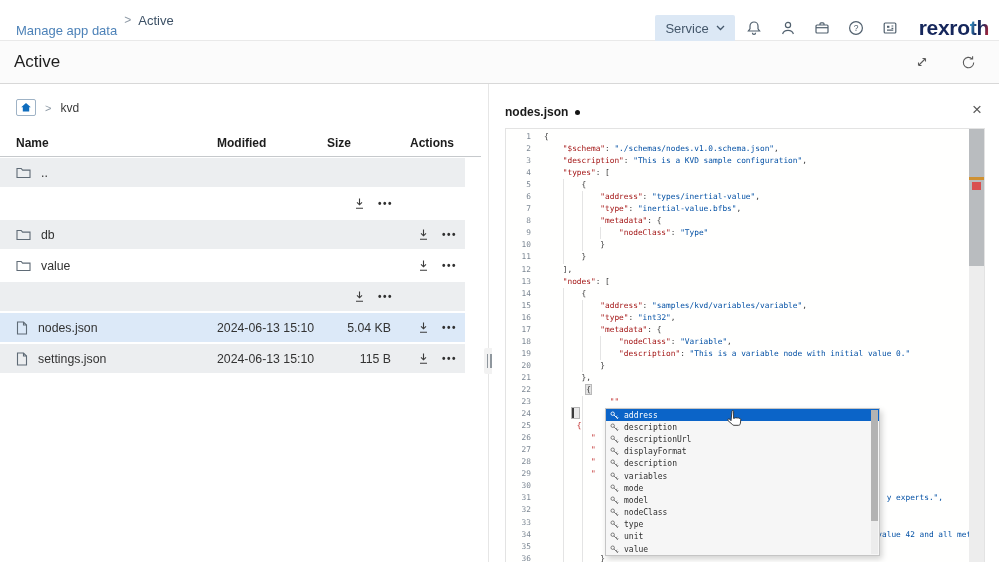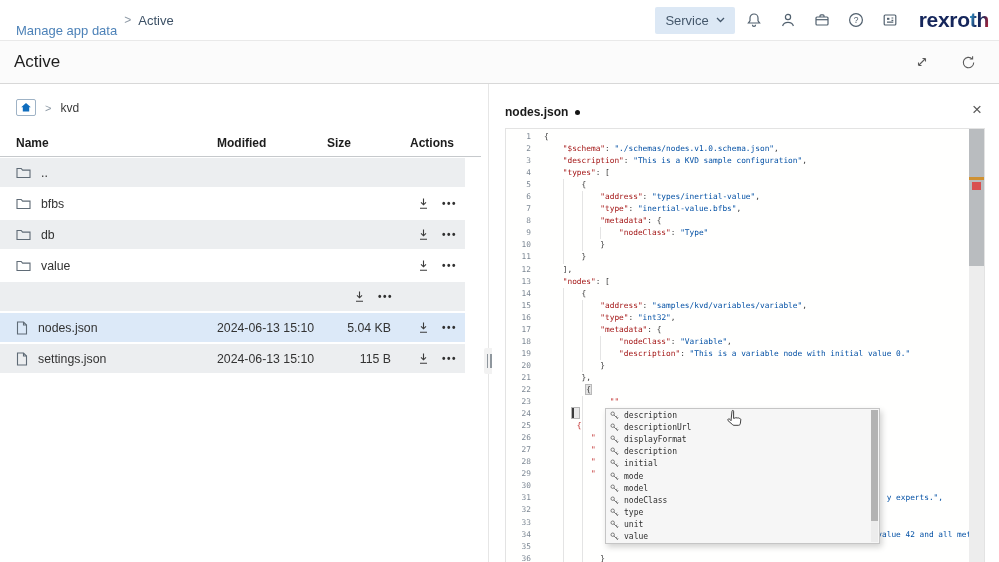--- a/index.html
+++ b/index.html
@@ -5,21 +5,21 @@
   html,body{margin:0;padding:0;width:999px;height:562px;overflow:hidden;background:#fff;
     font-family:"Liberation Sans",sans-serif;-webkit-font-smoothing:antialiased;}
   #app{position:absolute;inset:0;width:999px;height:562px;}
 
   
   #topbar{position:absolute;left:0;top:0;width:999px;height:40px;background:#fff;border-bottom:1px solid #e9e9e9;}
   .breadcrumb{position:absolute;left:16px;top:0;height:40px;display:flex;align-items:center;gap:7px;font-size:13px;}
   .bc-link{color:#4d82b8;text-decoration:none;cursor:pointer;margin-top:20px;}
   .bc-sep{color:#8d99a5;font-size:12px;}
   .bc-cur{color:#3d5166;}
-  .top-right{position:absolute;right:10px;top:0;height:40px;display:flex;align-items:center;gap:4px;}
+  .top-right{position:absolute;right:10px;top:8px;height:40px;display:flex;align-items:center;gap:4px;}
   .service-btn{height:27px;padding:0 10px;background:#dce8f5;border:none;border-radius:2px;display:flex;align-items:center;gap:7px;font-size:13px;color:#44576b;cursor:pointer;font-family:inherit;}
   .icon-btn{width:30px;height:30px;background:none;border:none;display:flex;align-items:center;justify-content:center;cursor:pointer;padding:0;}
   .logo{margin-left:10px;font-size:21px;font-weight:bold;color:#15265b;letter-spacing:-.3px;}
   .logo-accent{color:#15265b;}
   @supports ((-webkit-background-clip:text) or (background-clip:text)){
     .logo-accent{background:linear-gradient(105deg,#43b6e8 0%,#15265b 42%,#15265b 58%,#d5232e 100%);
       -webkit-background-clip:text;background-clip:text;color:transparent;}
   }
 
   
@@ -201,28 +201,20 @@
                 <path d="M1 2.5 h4.2 l1.4 1.6 H14 v7.4 H1 z"></path>
               </svg>
             </span>
             <span class="fname">..</span>
           </span>
           <span class="cell-mod"></span>
           <span class="cell-size"></span>
           <span class="cell-act"></span>
         </div>
         <div class="fb-row v-white">
-          <span class="cell-name">
-            <span>
-              <svg width="15" height="13" viewBox="0 0 15 13" fill="none" stroke="#5f6b76" stroke-width="1.1">
-                <path d="M1 2.5 h4.2 l1.4 1.6 H14 v7.4 H1 z"></path>
-              </svg>
-            </span>
-            <span class="fname">bfbs</span>
-          </span>
           <span class="cell-mod"></span>
           <span class="cell-size"></span>
           <span class="cell-act">
             <button class="dlbtn">
               <span>
                 <svg width="13" height="13" viewBox="0 0 13 13" fill="none" stroke="#3b3b3b" stroke-width="1.1">
                   <path d="M6.5 1.5 v6.2 M4 5.3 l2.5 2.5 2.5-2.5 M3 11.2 h7"></path>
                 </svg>
               </span>
             </button>
@@ -441,20 +433,29 @@
       <div class="vscroll">
         <div class="vthumb"></div>
         <div class="marker-warn"></div>
         <div class="marker-err"></div>
       </div>
     </div>
   </section>
 
   <div id="suggest">
     <div id="suggest-items">
+        <div class="sg-item sel">
+          <span class="sg-ic">
+            <svg width="9" height="9" viewBox="0 0 10 10" fill="none" stroke="currentColor" stroke-width="1">
+              <circle cx="3" cy="3" r="1.9"></circle>
+              <path d="M4.4 4.4 L8.8 8.8 M6.6 6.6 l1.3-1.3 M8 8 l1.2-1.2"></path>
+            </svg>
+          </span>
+          <span class="sg-lb">address</span>
+        </div>
         <div class="sg-item">
           <span class="sg-ic">
             <svg width="9" height="9" viewBox="0 0 10 10" fill="none" stroke="currentColor" stroke-width="1">
               <circle cx="3" cy="3" r="1.9"></circle>
               <path d="M4.4 4.4 L8.8 8.8 M6.6 6.6 l1.3-1.3 M8 8 l1.2-1.2"></path>
             </svg>
           </span>
           <span class="sg-lb">description</span>
         </div>
         <div class="sg-item">
@@ -484,21 +485,21 @@
           </span>
           <span class="sg-lb">description</span>
         </div>
         <div class="sg-item">
           <span class="sg-ic">
             <svg width="9" height="9" viewBox="0 0 10 10" fill="none" stroke="currentColor" stroke-width="1">
               <circle cx="3" cy="3" r="1.9"></circle>
               <path d="M4.4 4.4 L8.8 8.8 M6.6 6.6 l1.3-1.3 M8 8 l1.2-1.2"></path>
             </svg>
           </span>
-          <span class="sg-lb">initial</span>
+          <span class="sg-lb">variables</span>
         </div>
         <div class="sg-item">
           <span class="sg-ic">
             <svg width="9" height="9" viewBox="0 0 10 10" fill="none" stroke="currentColor" stroke-width="1">
               <circle cx="3" cy="3" r="1.9"></circle>
               <path d="M4.4 4.4 L8.8 8.8 M6.6 6.6 l1.3-1.3 M8 8 l1.2-1.2"></path>
             </svg>
           </span>
           <span class="sg-lb">mode</span>
         </div>

